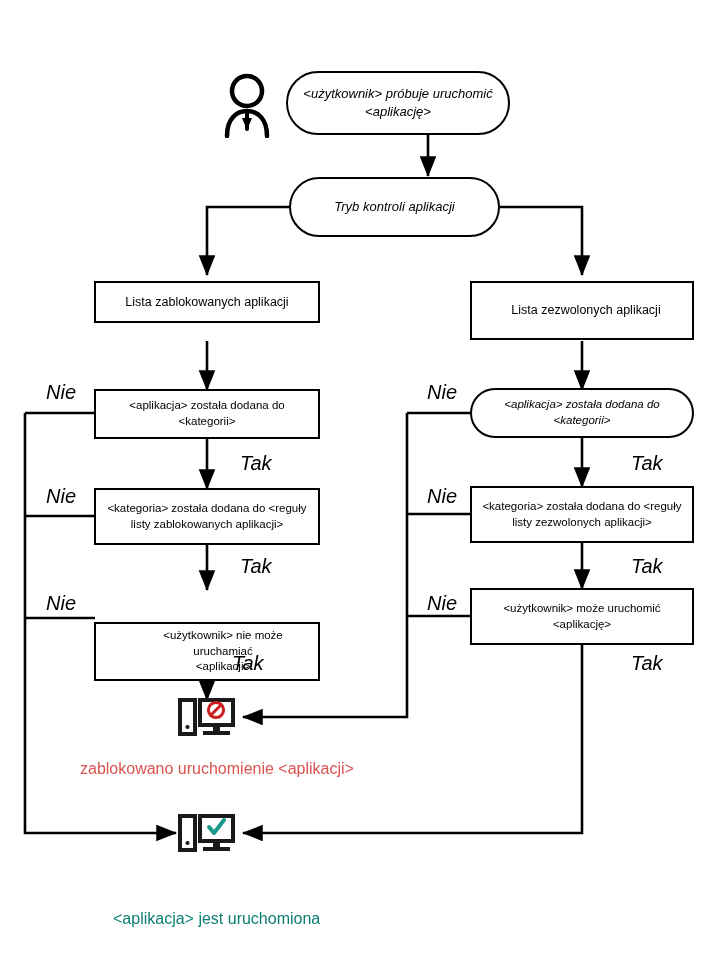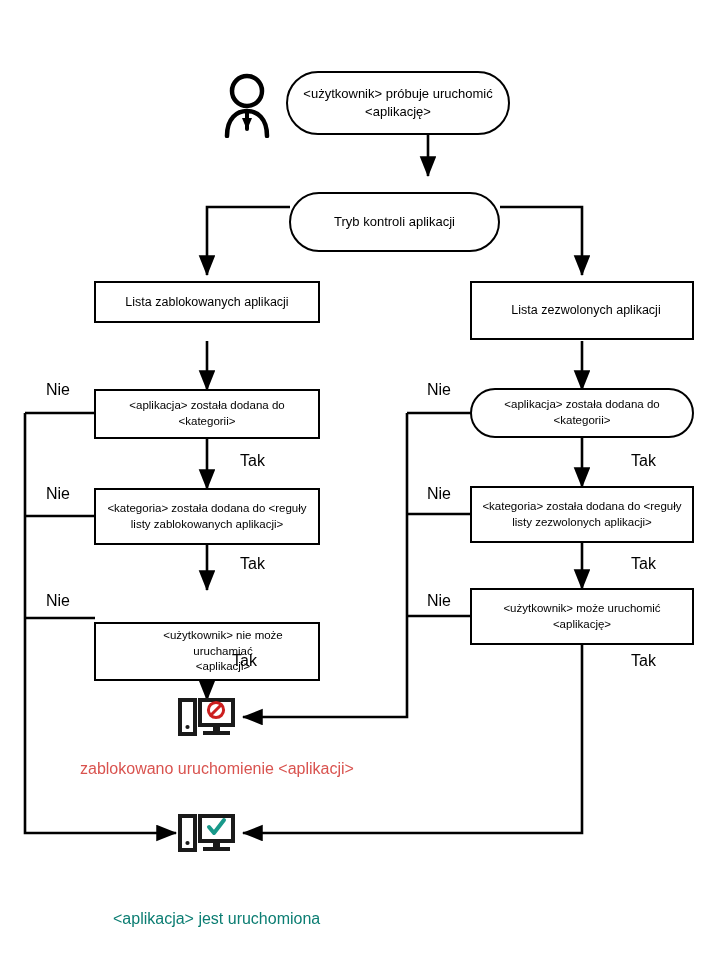--- a/index.html
+++ b/index.html
@@ -32,30 +32,32 @@
     display: flex;
     align-items: center;
     justify-content: center;
     text-align: center;
     color: #000000;
     line-height: 1.35;
     padding: 2px 8px;
   }
   .node.terminator {
     border-radius: 999px;
+    font-style: italic;
   }
   .node .nodetext {
     display: block;
     white-space: pre-line;
   }
   .edge-label {
     position: absolute;
     color: #000000;
-    font-size: 16px;
+    font-size: 20px;
     white-space: nowrap;
+    font-style: italic;
   }
   .caption {
     position: absolute;
     font-size: 16px;
     white-space: nowrap;
   }
   .caption.blocked { color: #d9534f; text-align: right; }
   .caption.allowed { color: #0b7d72; }
   .icon-box {
     position: absolute;
@@ -122,21 +124,21 @@
       <path d="M29,39 L29,57" stroke="#000000" stroke-width="4" stroke-linecap="round"></path>
       <path d="M24,46 L29,58 L34,46 Z" fill="#000000"></path>
     </svg>
   </div>
 
   <div class="node terminator" style="left:286px; top:71px; width:224px; height:64px; font-size:13px;">
     <span class="nodetext">&lt;użytkownik&gt; próbuje uruchomić
 &lt;aplikację&gt;</span>
   </div>
 
-  <div class="node terminator" style="left:289px; top:177px; width:211px; height:60px; font-size:13px;margin-top:15px;">
+  <div class="node terminator" style="left:289px; top:177px; width:211px; height:60px; font-size:13px;">
     <span class="nodetext">Tryb kontroli aplikacji</span>
   </div>
 
   <div class="node" style="left:94px; top:281px; width:226px; height:42px; font-size:12.5px;">
     <span class="nodetext">Lista zablokowanych aplikacji</span>
   </div>
 
   <div class="node" style="left:470px; top:281px; width:224px; height:59px; font-size:12.5px;padding-left:16px;">
     <span class="nodetext">Lista zezwolonych aplikacji</span>
   </div>

